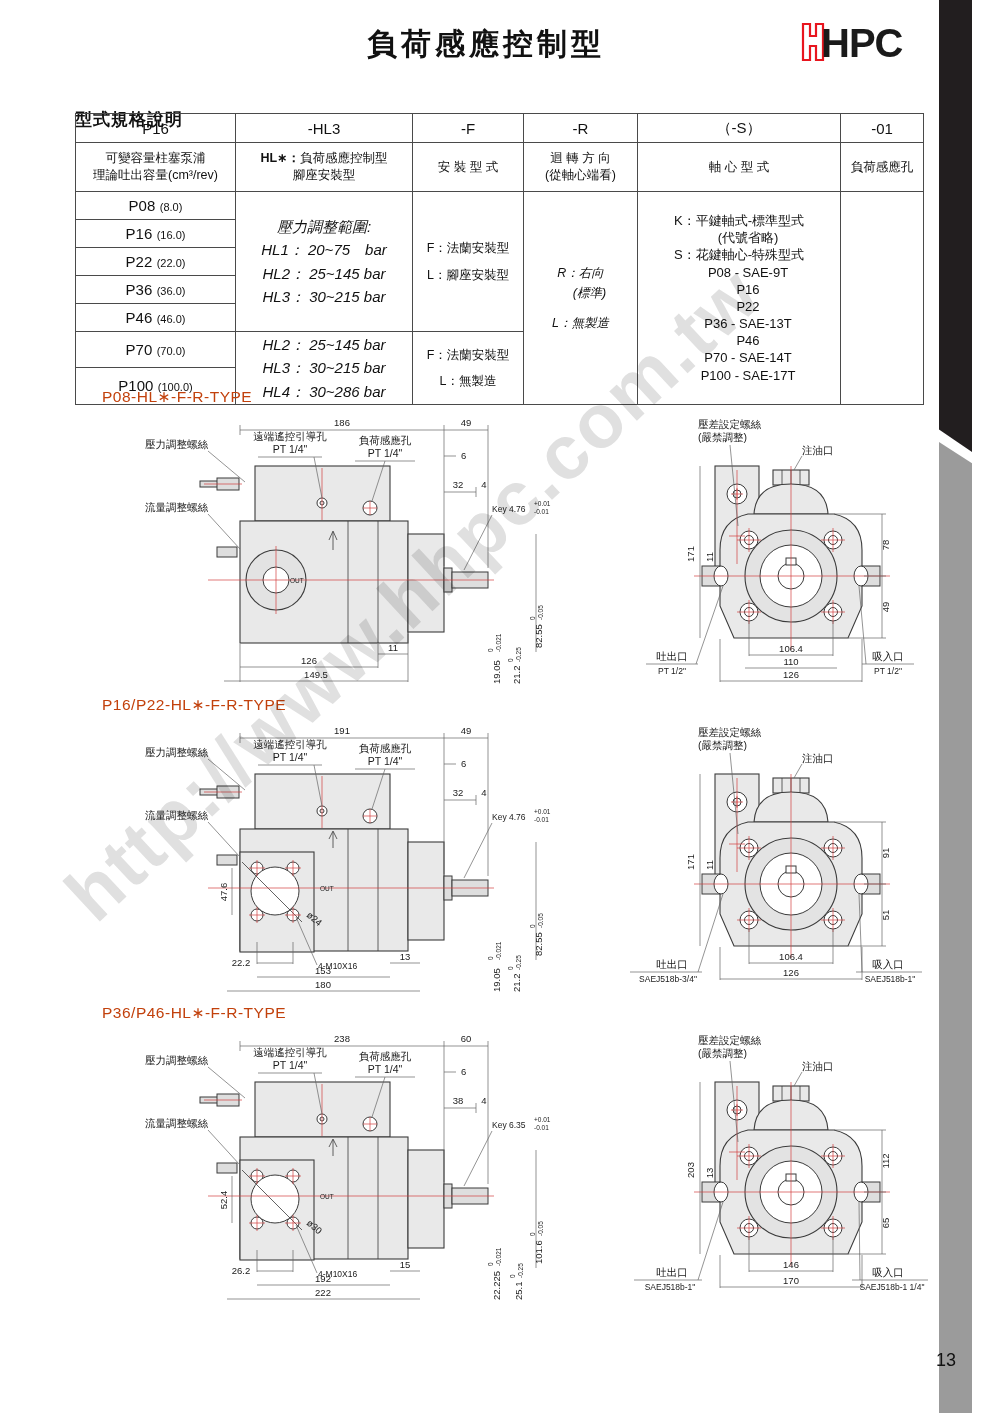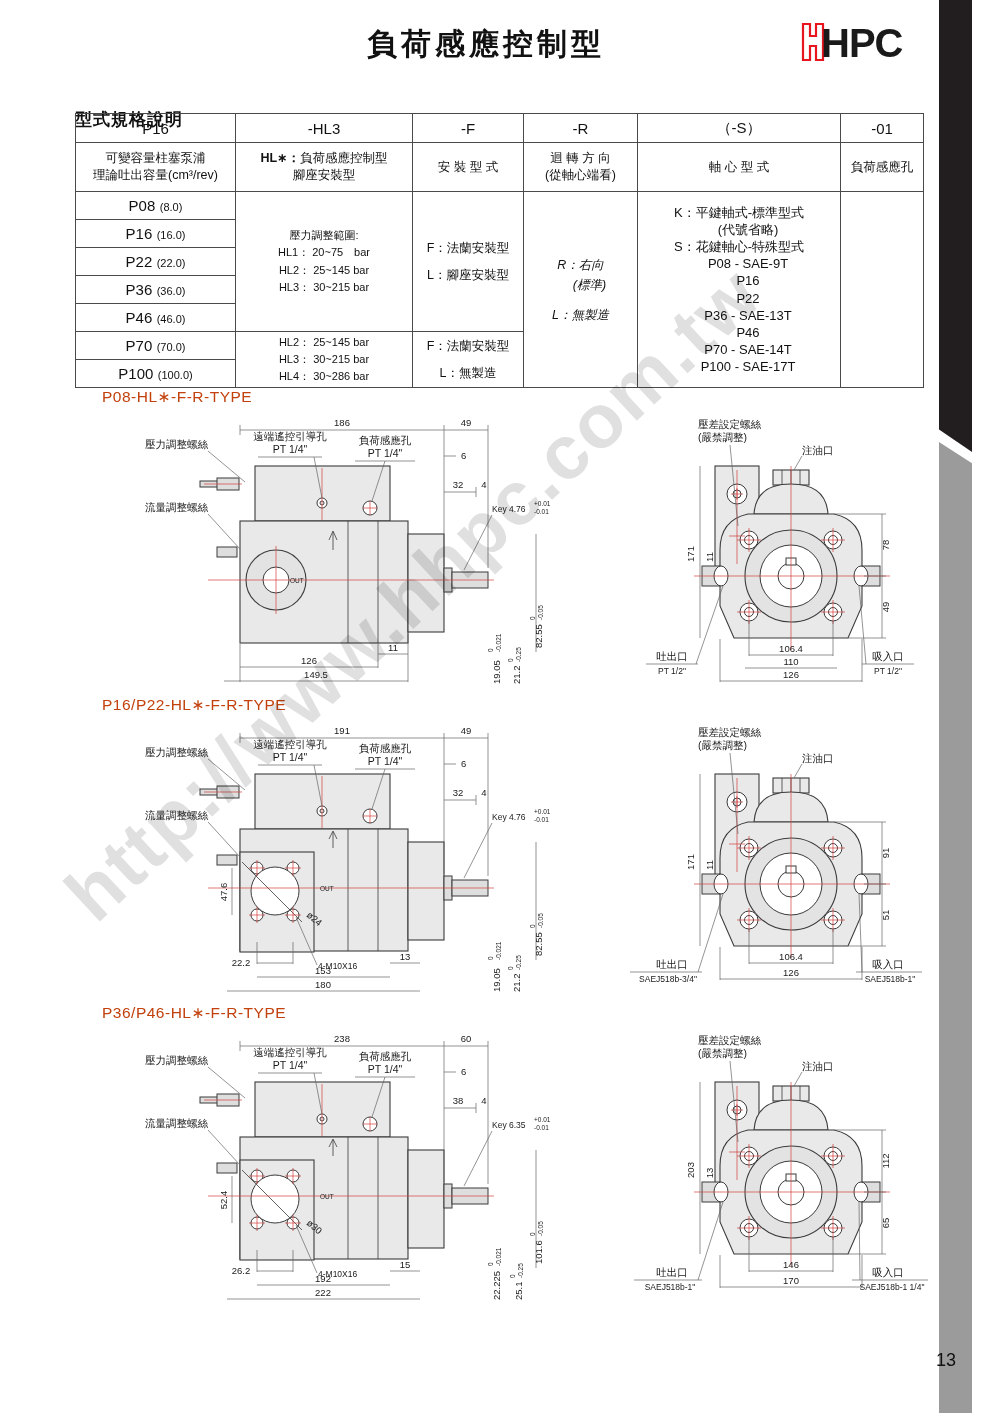--- a/index.html
+++ b/index.html
@@ -24,21 +24,21 @@
   
   table.spec{position:absolute;left:75px;top:113px;border-collapse:collapse;z-index:2;
         table-layout:fixed;width:848px;background:transparent;}
   table.spec td{border:1px solid #4a4a4a;padding:1px 4px;vertical-align:middle;}
   tr.code-row td{height:26px;text-align:center;font-size:15px;}
   tr.desc-row td{height:46px;text-align:center;font-size:12.5px;line-height:1.35;}
   tr.data-row td{height:25px;text-align:center;}
   td.model{text-align:center;}
   .mcode{font-size:15px;}
   .mdisp{font-size:11px;}
-  td.pcell{font-size:11px;line-height:1.55;padding-left:14px;}
+  td.pcell{font-size:15px;line-height:1.55;padding-left:14px;font-style:italic;}
   td.mount{font-size:12.5px;line-height:2.1;padding-left:12px;}
   td.rot{font-size:12.5px;line-height:1.6;padding-left:14px;font-style:italic;}
   td.shaft{font-size:13px;line-height:1.32;padding-left:24px;}
   .ind{padding-left:18px;}
   .gap-top{margin-top:10px;}
   
   .draw-section{position:absolute;left:90px;width:880px;z-index:2;}
   .draw-title{font-size:15.5px;letter-spacing:.5px;margin:0 0 2px 12px;color:#c2410c;}
   svg text{font-family:"Liberation Sans","DejaVu Sans",sans-serif;fill:#1a1a1a;}
   .ol{fill:#e9e9e9;stroke:#3b3b3b;stroke-width:1.1;}

